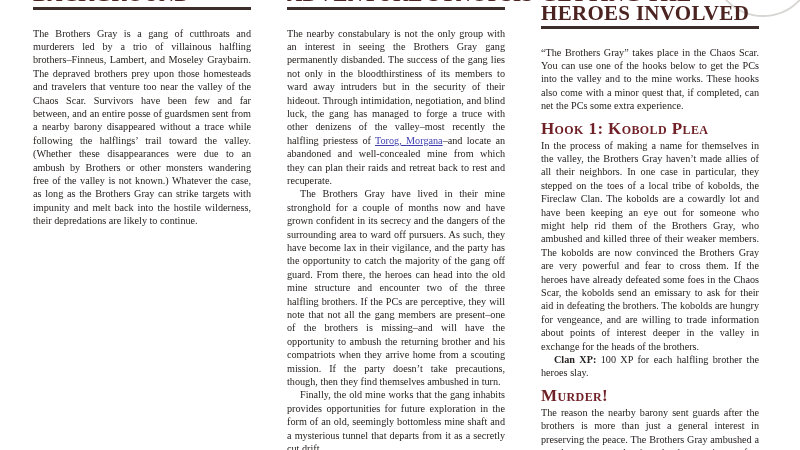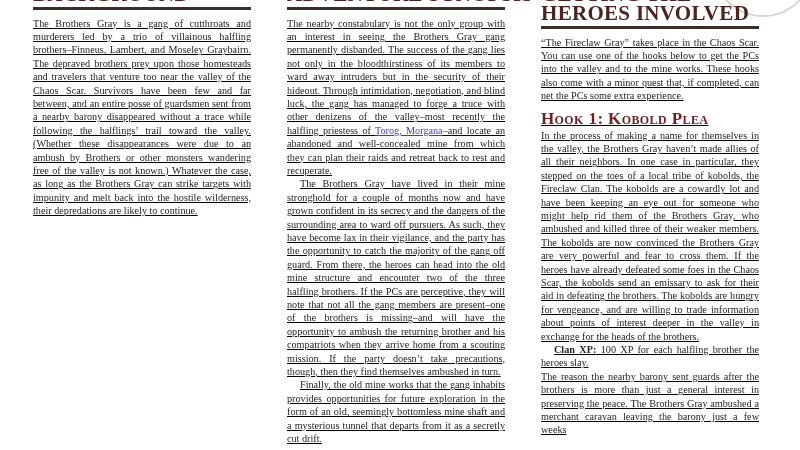--- a/index.html
+++ b/index.html
@@ -18,21 +18,21 @@
   .cols{
     position:relative; display:flex; gap:36px;
     padding-left:33px; margin-top:-15px;
   }
   .col{ flex:0 0 218px; width:218px; }
   .h1{
     margin:0; font-size:21px; line-height:19px; font-weight:bold;
     color:var(--h1); letter-spacing:0.3px; white-space:nowrap;
   }
   .rule{ height:2.5px; background:var(--rule); margin:3px 0 0 0; }
-  .colbody{ margin-top:7px;text-decoration:underline; }
+  .colbody{ margin-top:17px; }
   .colbody p{
     margin:0; font-size:10.2px; line-height:13.4px; text-align:justify;
     color:var(--text);
   }
   .colbody p.ind{ text-indent:13px; }
   h3.sub{
     margin:8px 0 3px 0; font-size:17px; line-height:15px; font-weight:bold;
     font-variant:small-caps; letter-spacing:0.4px; color:var(--h2);
   }
   a.doc-link{ color:var(--link); text-decoration:underline; cursor:pointer; }
@@ -62,22 +62,23 @@
           <p class="ind"><span>The Brothers Gray have lived in their mine stronghold for a couple of months now and have grown confident in its secrecy and the dangers of the surrounding area to ward off pursuers. As such, they have become lax in their vigilance, and the party has the opportunity to catch the majority of the gang off guard. From there, the heroes can head into the old mine structure and encounter two of the three halfling brothers. If the PCs are perceptive, they will note that not all the gang members are present–one of the brothers is missing–and will have the opportunity to ambush the returning brother and his compatriots when they arrive home from a scouting mission. If the party doesn’t take precautions, though, then they find themselves ambushed in turn.</span></p>
           <p class="ind"><span>Finally, the old mine works that the gang inhabits provides opportunities for future exploration in the form of an old, seemingly bottomless mine shaft and a mysterious tunnel that departs from it as a secretly cut drift.</span></p>
         </div>
     </section>
 
     <section class="col">
       <h2 class="h1">GETTING THE</h2>
       <h2 class="h1">HEROES INVOLVED</h2>
       <div class="rule"></div>
       <div class="colbody">
-          <p><span>“The Fireclaw Gray” takes place in the Chaos Scar. You can use one of the hooks below to get the PCs into the valley and to the mine works. These hooks also come with a minor quest that, if completed, can net the PCs some extra experience.</span></p>
+          <p><span>“The Brothers Gray” takes place in the Chaos Scar. You can use one of the hooks below to get the PCs into the valley and to the mine works. These hooks also come with a minor quest that, if completed, can net the PCs some extra experience.</span></p>
           <h3 class="sub">Hook 1: Kobold Plea</h3>
           <p><span>In the process of making a name for themselves in the valley, the Brothers Gray haven’t made allies of all their neighbors. In one case in particular, they stepped on the toes of a local tribe of kobolds, the Fireclaw Clan. The kobolds are a cowardly lot and have been keeping an eye out for someone who might help rid them of the Brothers Gray, who ambushed and killed three of their weaker members. The kobolds are now convinced the Brothers Gray are very powerful and fear to cross them. If the heroes have already defeated some foes in the Chaos Scar, the kobolds send an emissary to ask for their aid in defeating the brothers. The kobolds are hungry for vengeance, and are willing to trade information about points of interest deeper in the valley in exchange for the heads of the brothers.</span></p>
           <p class="ind"><b class="lead">Clan XP:</b><span> 100 XP for each halfling brother the heroes slay.</span></p>
+          <h3 class="sub">Murder!</h3>
           <p><span>The reason the nearby barony sent guards after the brothers is more than just a general interest in preserving the peace. The Brothers Gray ambushed a merchant caravan leaving the barony just a few weeks</span></p>
         </div>
     </section>
 
   </div>
 </div>
 
 </body></html>

